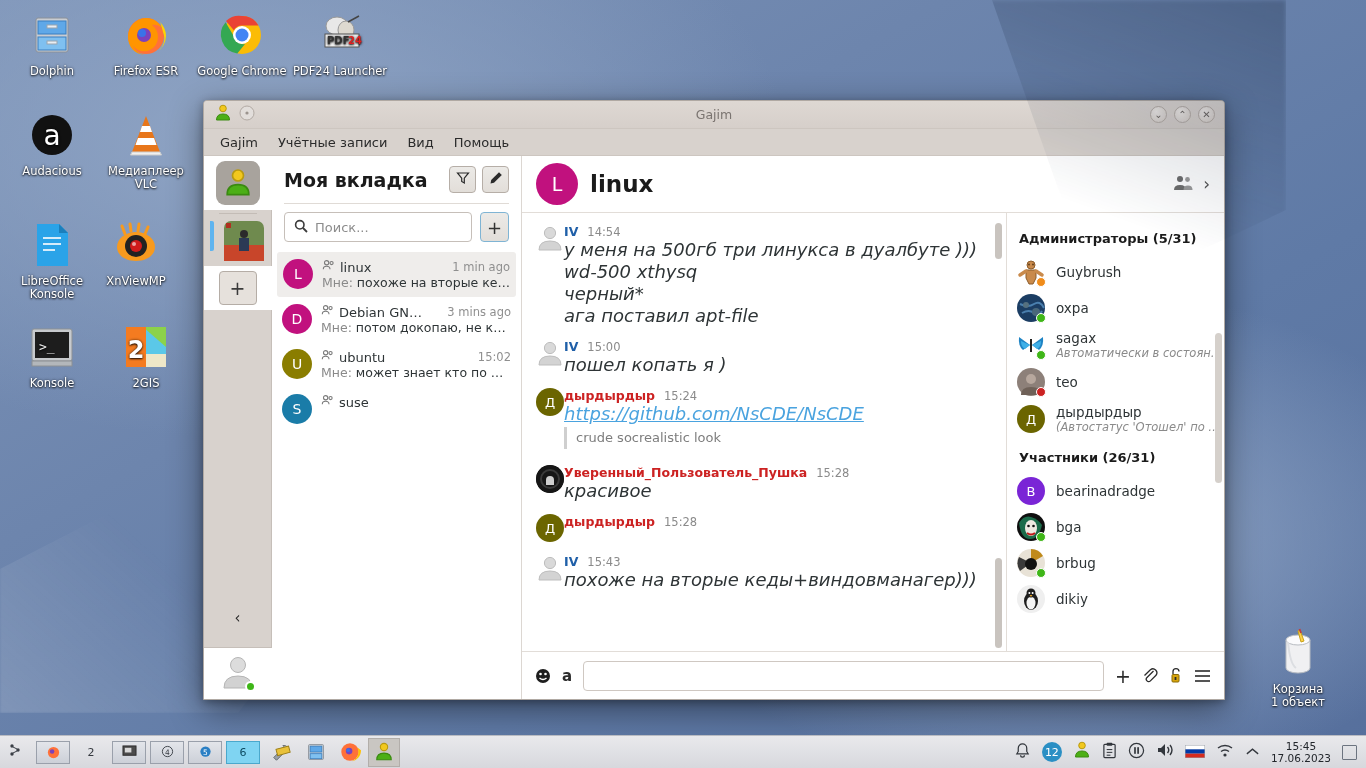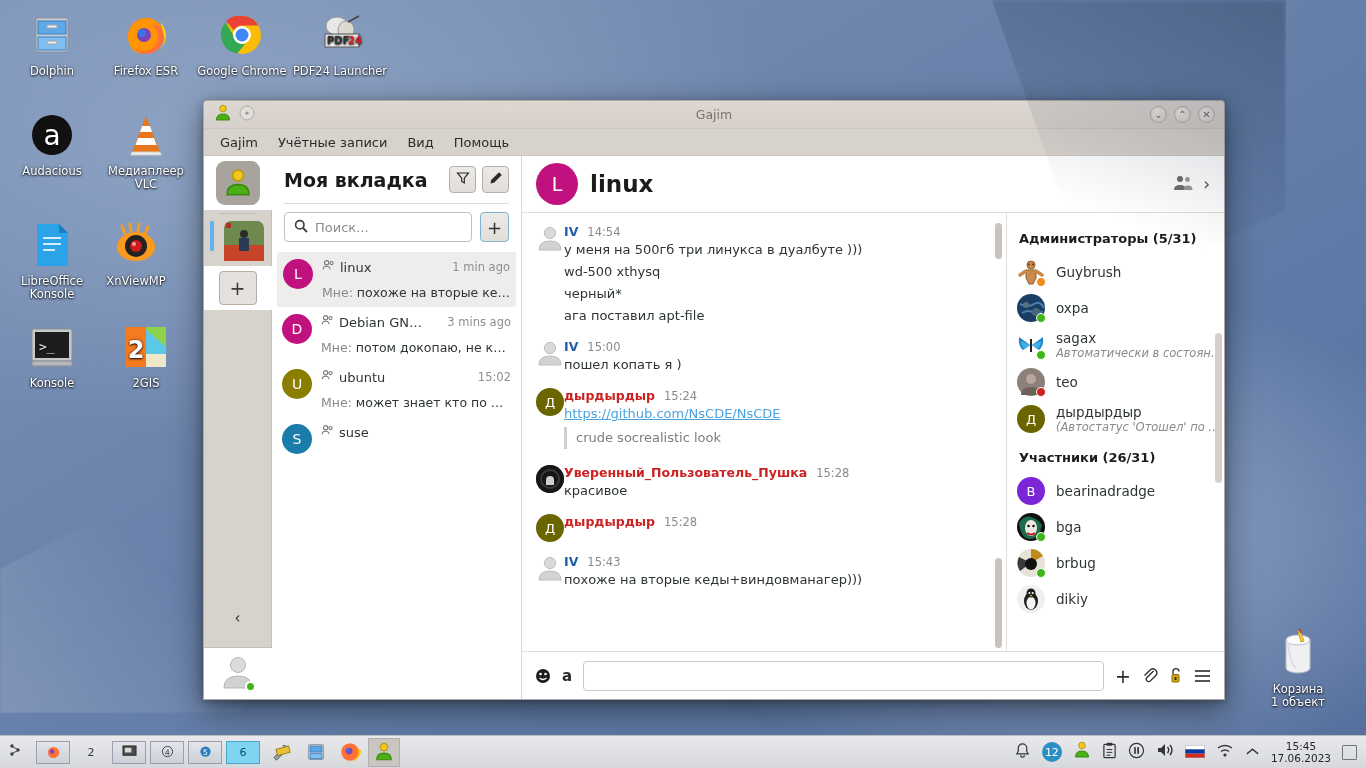--- a/index.html
+++ b/index.html
@@ -121,40 +121,40 @@
   .chat-row { display:flex; gap:9px; padding:7px 10px; align-items:flex-start; }
   .chat-row.active { background:#efedeb; border-radius:3px; margin:0 5px; padding:7px 6px;}
   .av {
     width:30px;height:30px;border-radius:50%;flex:none;color:#fff;
     display:flex;align-items:center;justify-content:center;font-size:14px;
   }
   .cr-main{flex:1;min-width:0;}
   .cr-top{display:flex;align-items:center;gap:5px;}
   .cr-name{font-size:13px;color:#2e3436;white-space:nowrap;overflow:hidden;text-overflow:ellipsis;flex:1;}
   .cr-time{font-size:11.5px;color:#8f8f8f;white-space:nowrap;}
-  .cr-prev{font-size:12.5px;color:#2e3436;white-space:nowrap;overflow:hidden;text-overflow:ellipsis;margin-top:10px;}
+  .cr-prev{font-size:12.5px;color:#2e3436;white-space:nowrap;overflow:hidden;text-overflow:ellipsis;margin-top:0;}
   .cr-prev .me{color:#8a8a8a;}
 
   
   .conv { flex:1; display:flex; flex-direction:column; min-width:0; background:#fff;}
   .conv-head { height:57px; display:flex; align-items:center; padding:0 14px; border-bottom:1px solid #e2ddd8; }
   .conv-av { width:42px;height:42px;border-radius:50%;background:#c1117e;color:#fff;
              display:flex;align-items:center;justify-content:center;font-size:19px;margin-right:12px;}
   .conv-title{font-size:23px;font-weight:bold;color:#1b1b1b;}
   .conv-acts{margin-left:auto;display:flex;align-items:center;gap:10px;color:#555;}
   .conv-body{flex:1;display:flex;min-height:0;}
   .msgs { flex:1; position:relative; overflow:hidden; padding:8px 14px 6px 0; min-width:0;}
   .msg { display:flex; gap:0; padding:3px 0; }
   .msg-av { width:28px;height:28px;border-radius:50%;flex:none;margin-left:14px;
             display:flex;align-items:center;justify-content:center;color:#fff;font-size:13px;}
   .msg-col{flex:1;min-width:0;}
   .msg-meta{display:flex;align-items:baseline;gap:9px;}
   .msg-nick{font-weight:bold;font-size:12.5px;}
   .msg-time{font-size:11.5px;color:#8a8a8a;}
-  .msg-text{font-size:13px;color:#2e3436;line-height:22px;}
+  .msg-text{font-size:18px;color:#2e3436;line-height:22px;font-style:italic;}
   .msg-text a{color:#4aa3df;}
   .quote{border-left:3px solid #cfcfcf;padding-left:9px;color:#7d7d7d;font-size:13px;line-height:22px;margin-top:2px;}
   .sb-track{position:absolute;right:4px;top:10px;bottom:8px;width:7px;}
   .sb-thumb{position:absolute;right:4px;width:7px;border-radius:4px;background:#c9c4bf;}
 
   
   .parts{width:218px;border-left:1px solid #e2ddd8;background:#fff;overflow:hidden;position:relative;}
   .parts-inner{padding:12px 0 0 10px;}
   .grp{font-size:13px;font-weight:bold;color:#1b1b1b;margin:6px 0 8px 2px;}
   .part{display:flex;align-items:center;gap:11px;padding:4px 0;}

